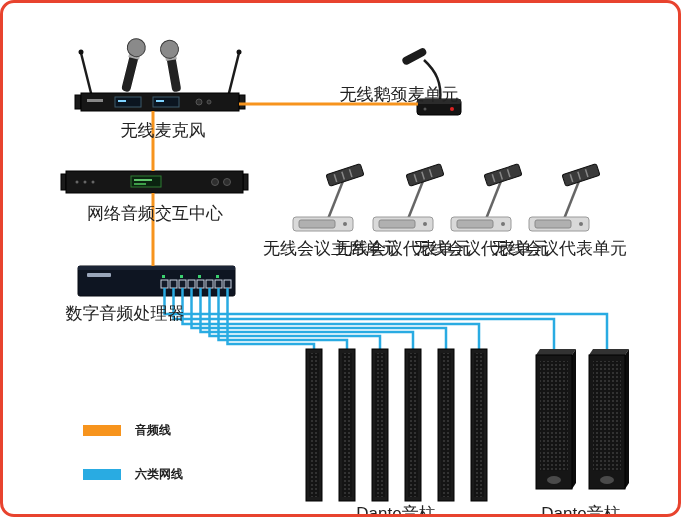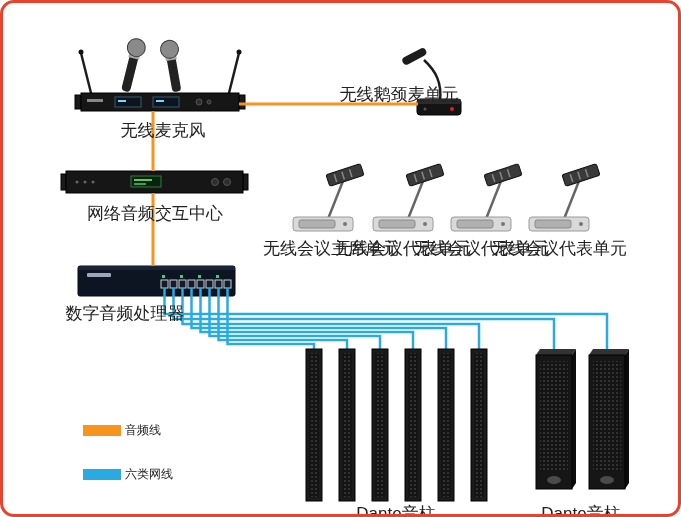--- a/index.html
+++ b/index.html
@@ -51,21 +51,21 @@
   .cu-seg{stroke:#888;stroke-width:1.5;}
   .cu-base{fill:#d9d9d9;stroke:#9a9a9a;}
   .cu-grille{fill:#b0b0b0;stroke:#8a8a8a;}
   .cu-btn{fill:#777;}
   .col-body{fill:#1b1b1b;stroke:#000;}
   .spk-body{fill:#161616;stroke:#000;}
   .spk-top{fill:#323232;}
   .spk-side{fill:#0c0c0c;}
   .spk-logo{fill:#4a4a4a;}
   
-  .legend-row{position:absolute;display:flex;align-items:center;gap:4px;}
+  .legend-row{position:absolute;display:flex;align-items:center;gap:14px;font-weight:bold;}
   .legend-swatch{width:38px;height:11px;}
   .legend-swatch.audio{background:var(--audio-color,#F7941D);}
   .legend-swatch.cat6{background:var(--cat6-color,#29ABE2);}
   .legend-label{font-size:12px;color:#222;}
 </style>
 </head>
 <body>
 
 <div id="canvas">
 

